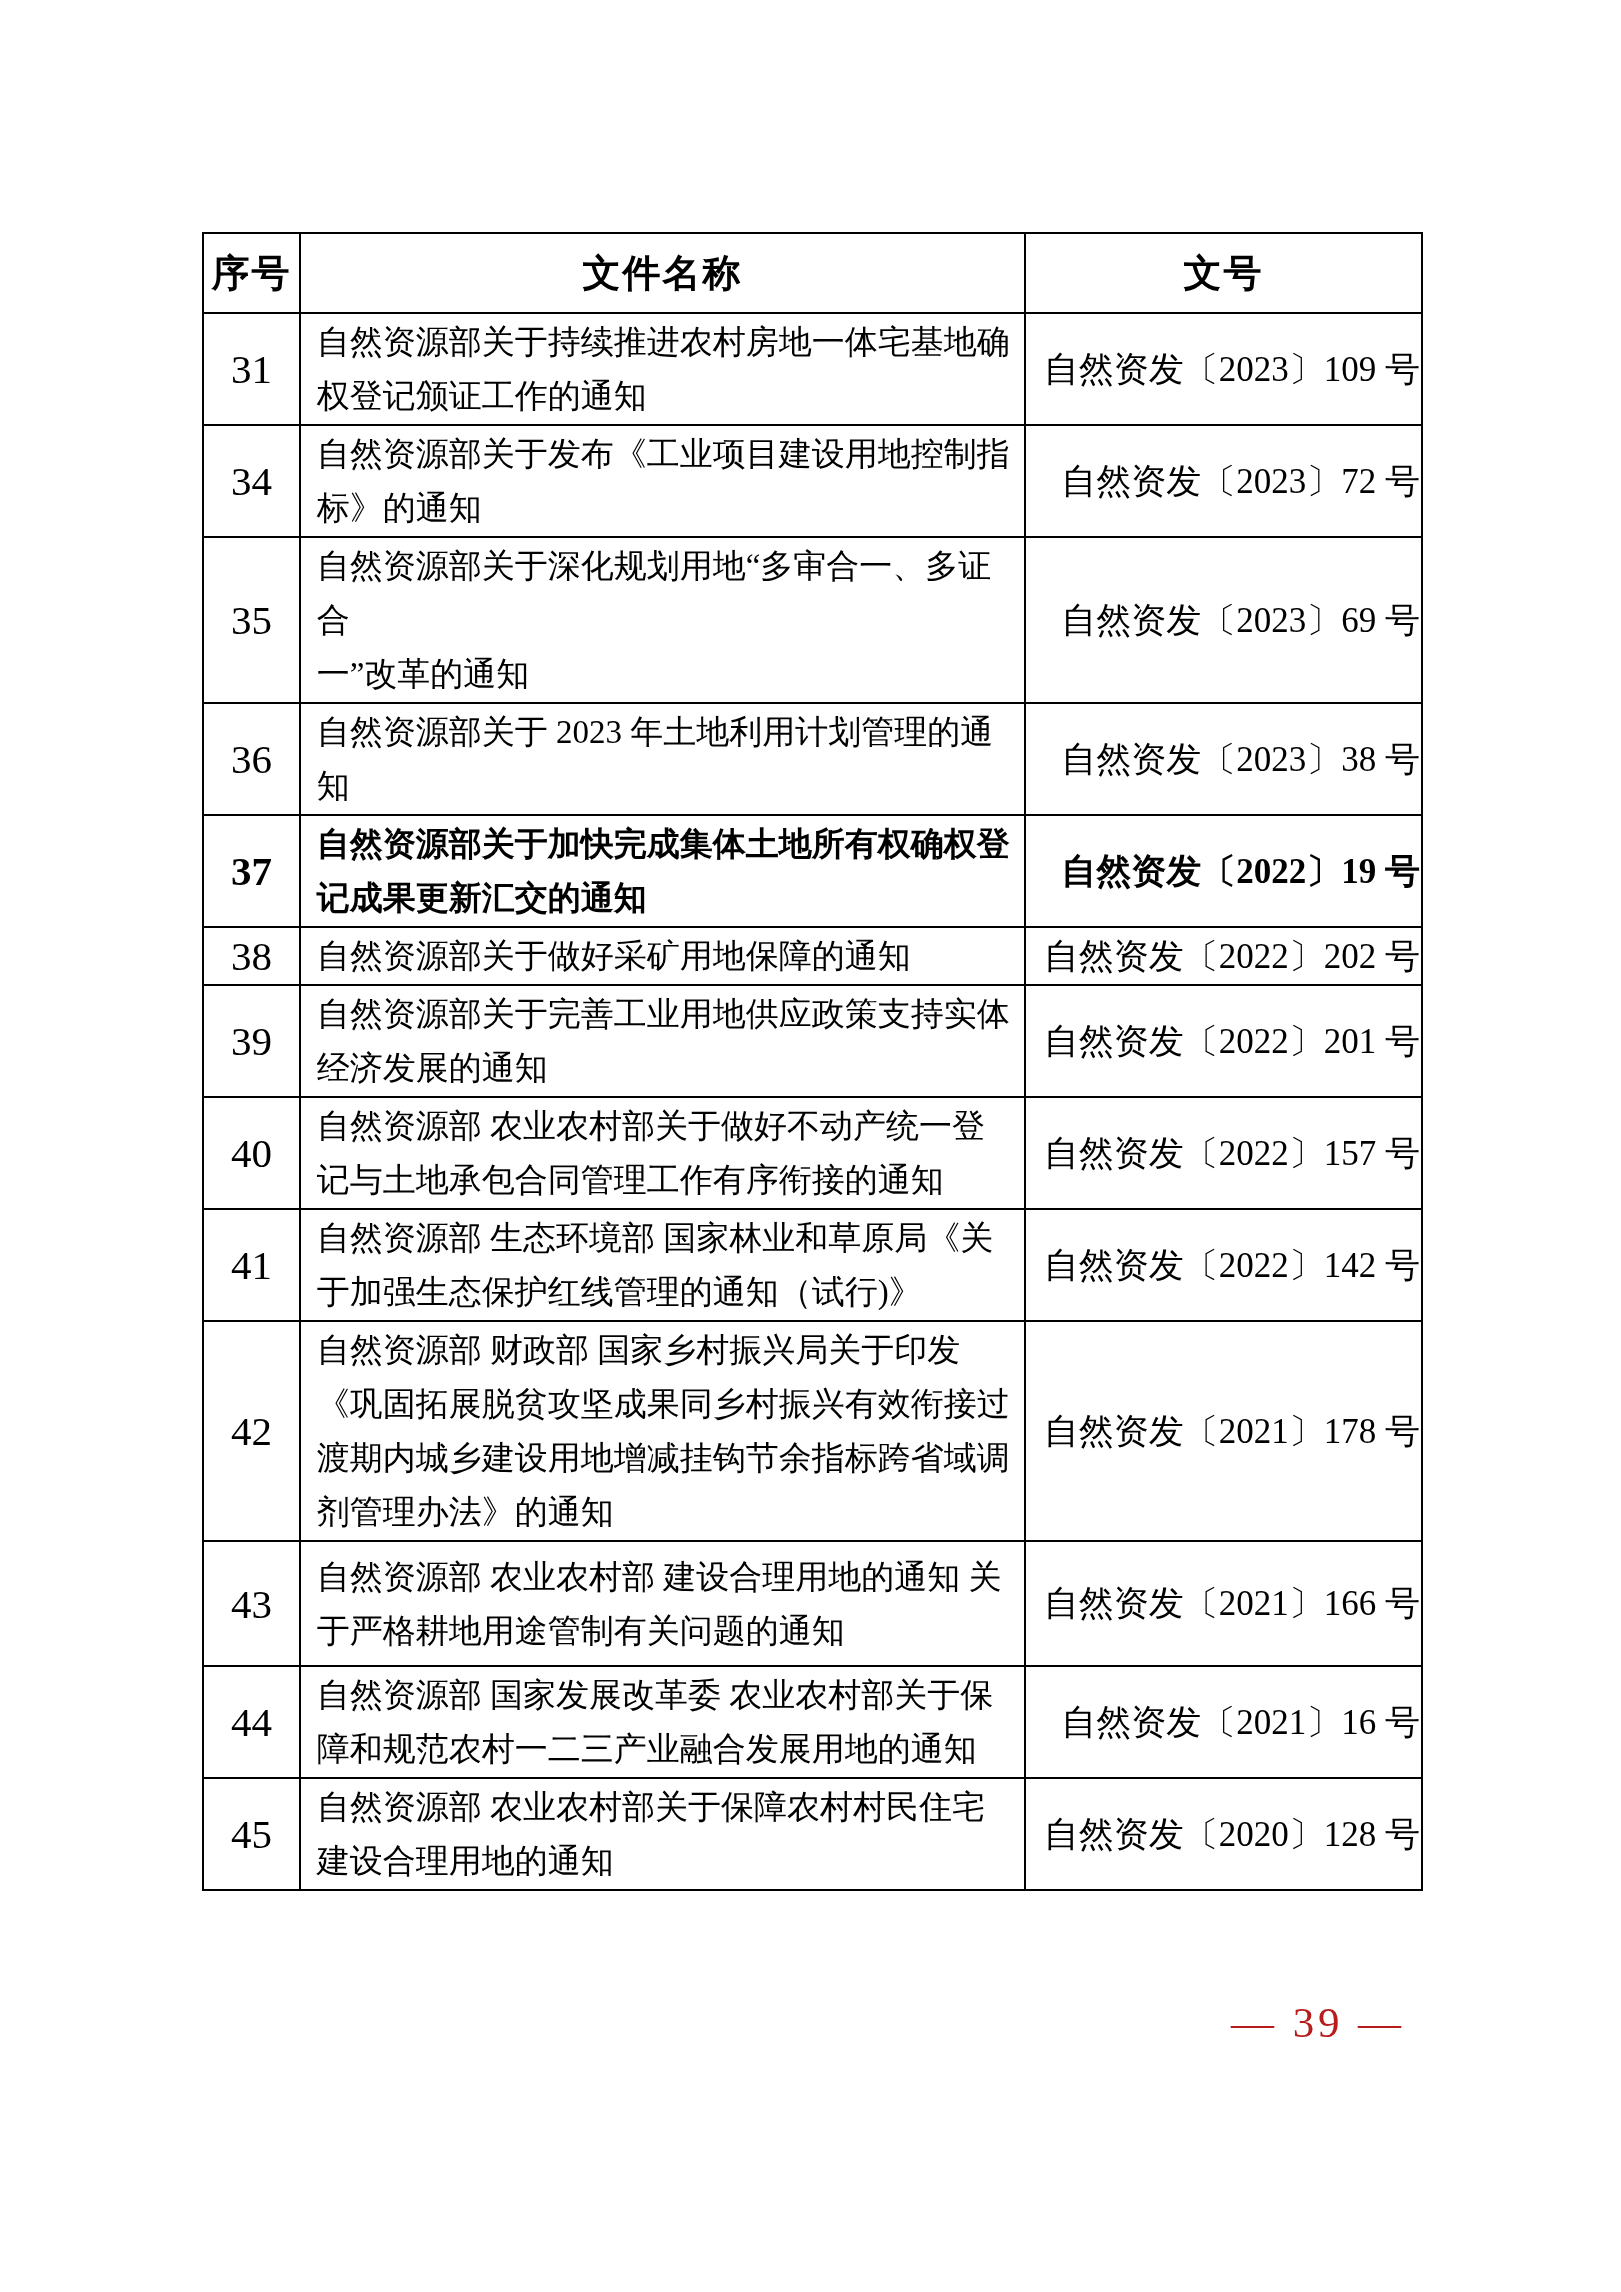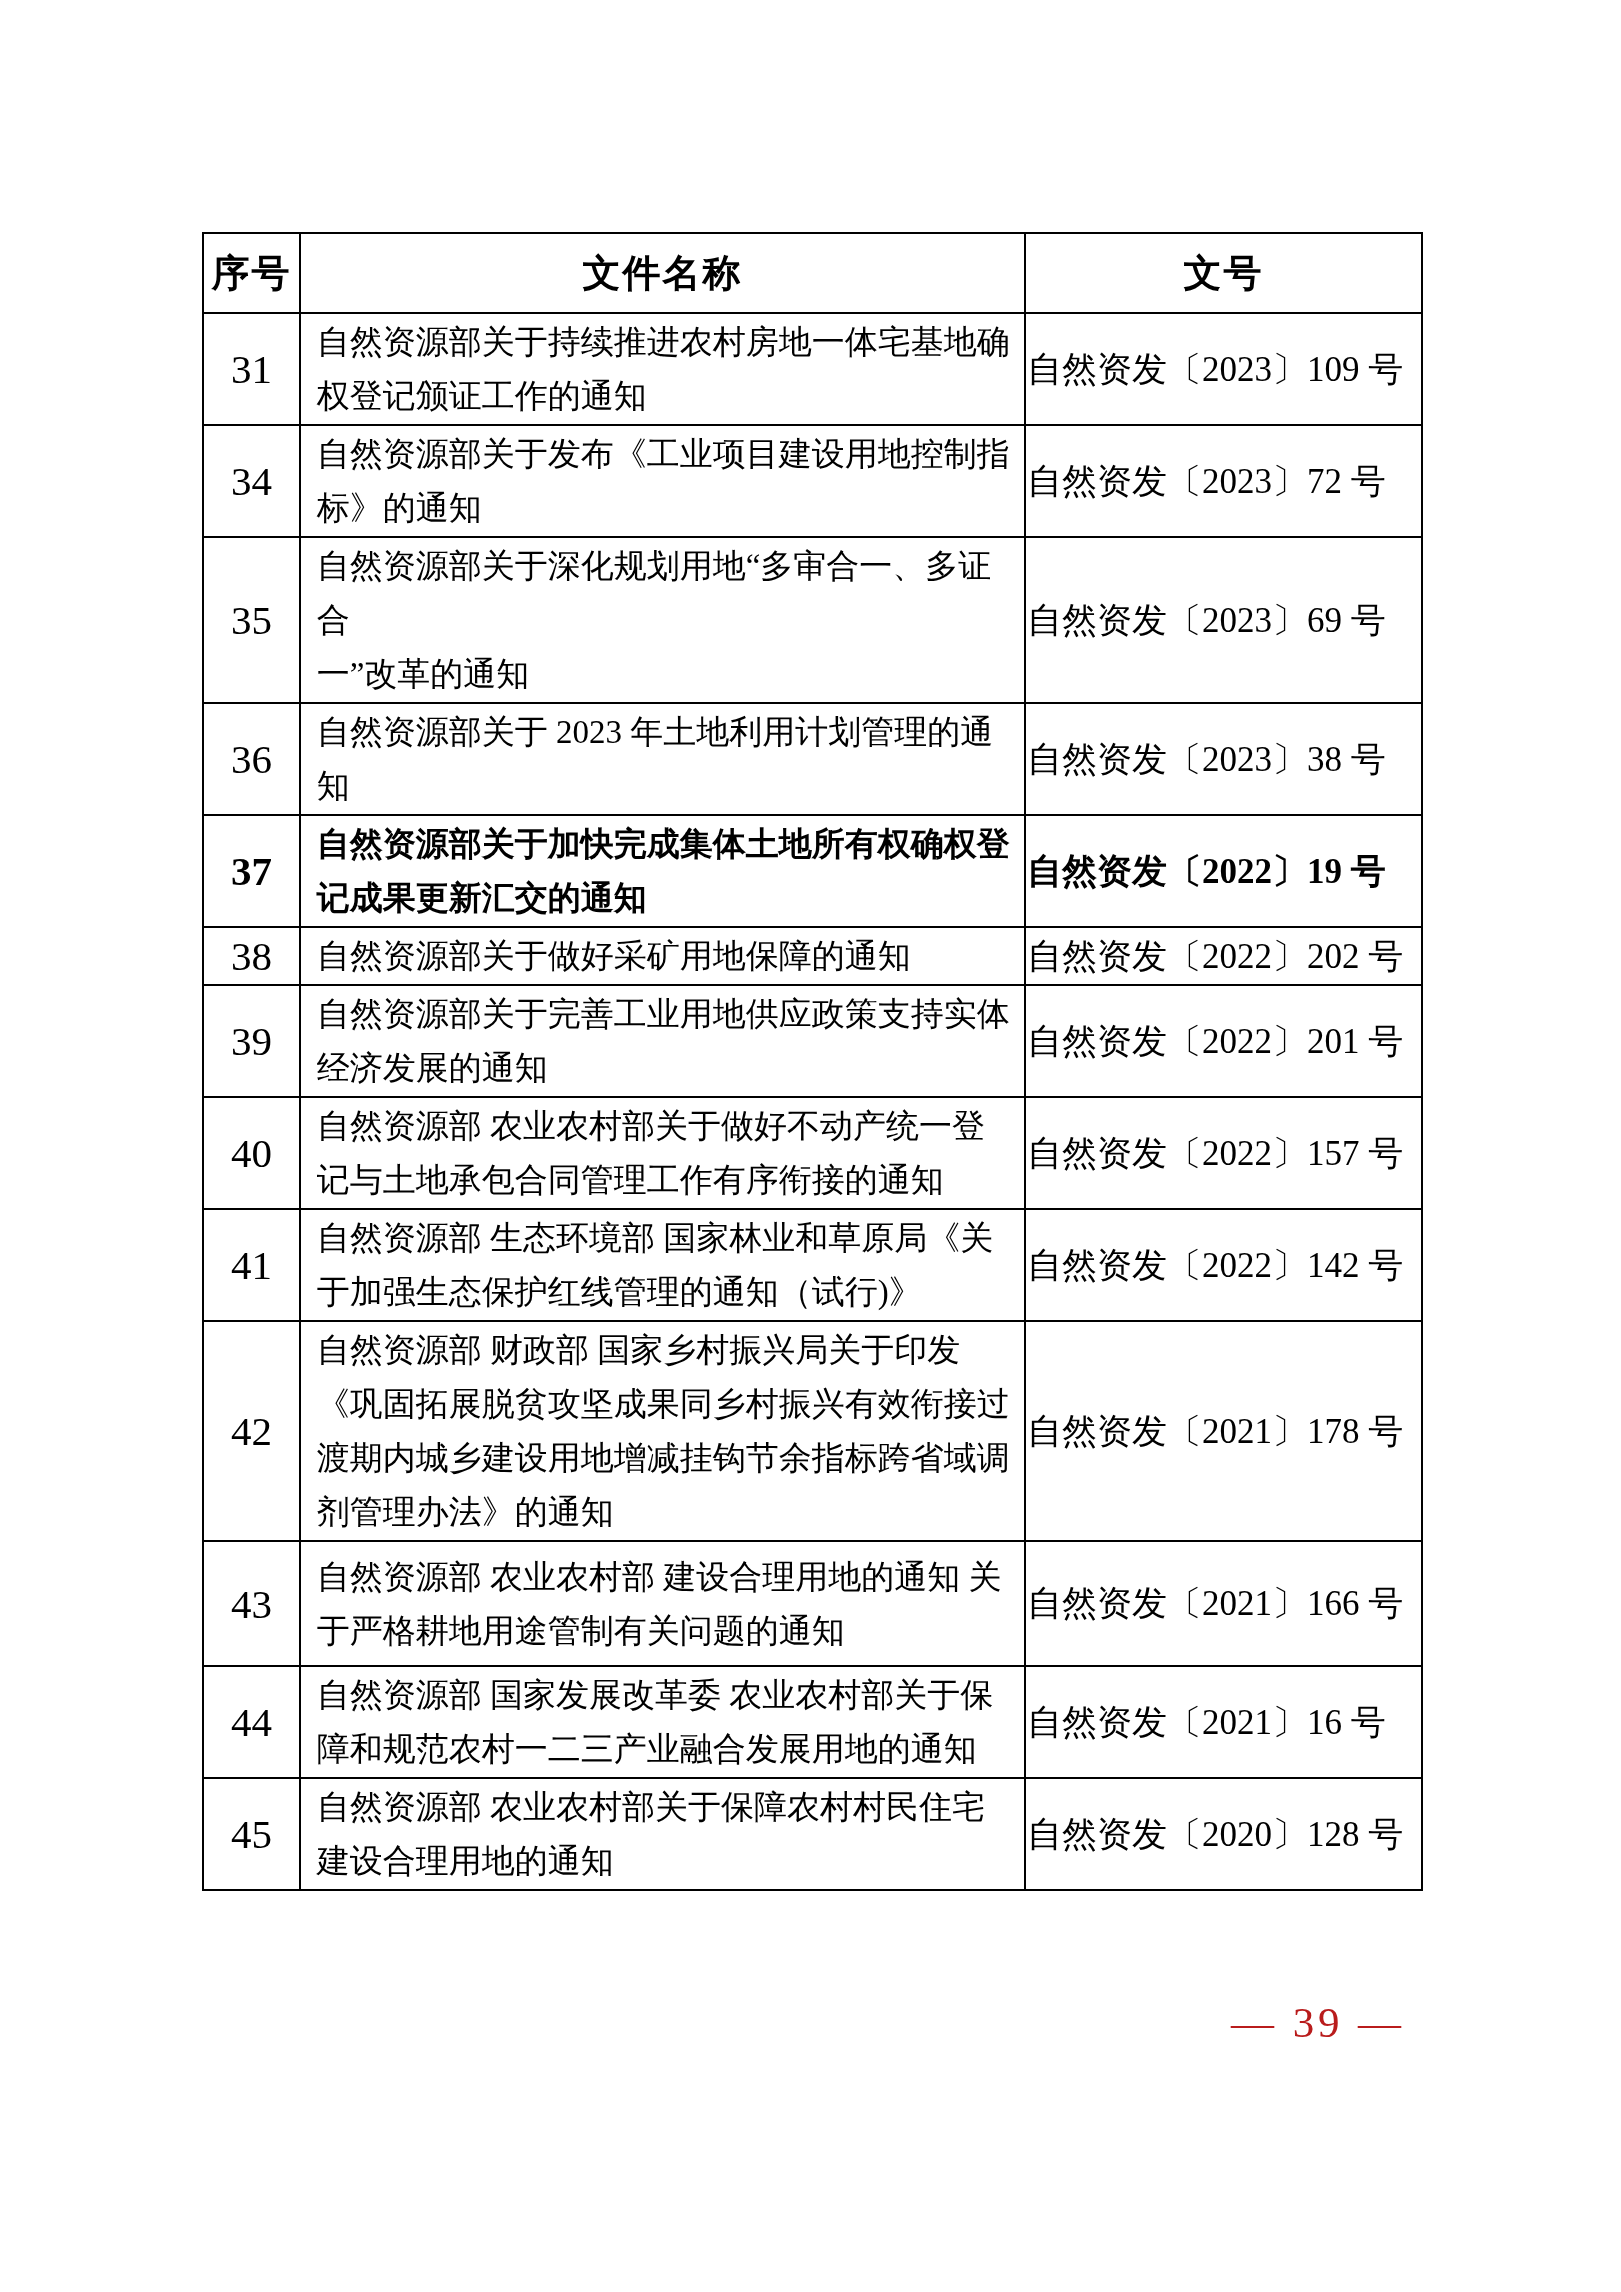--- a/index.html
+++ b/index.html
@@ -56,21 +56,21 @@
     font-size: 33px;
     line-height: 54px;
     padding-left: 15.7px;
     padding-right: 5.9px;
     white-space: pre-line;
     word-break: break-all;
     text-align: left;
   }
   td.number-cell {
     font-size: 35px;
-    text-align: left;
+    text-align: right;
     white-space: nowrap;
   }
   .footer {
     position: absolute;
     top: 1998px;
     right: 216px;
     font-size: 43px;
     letter-spacing: 3.9px;
     font-family: "Liberation Serif", "DejaVu Serif", serif;
     color: #b91c1c;

